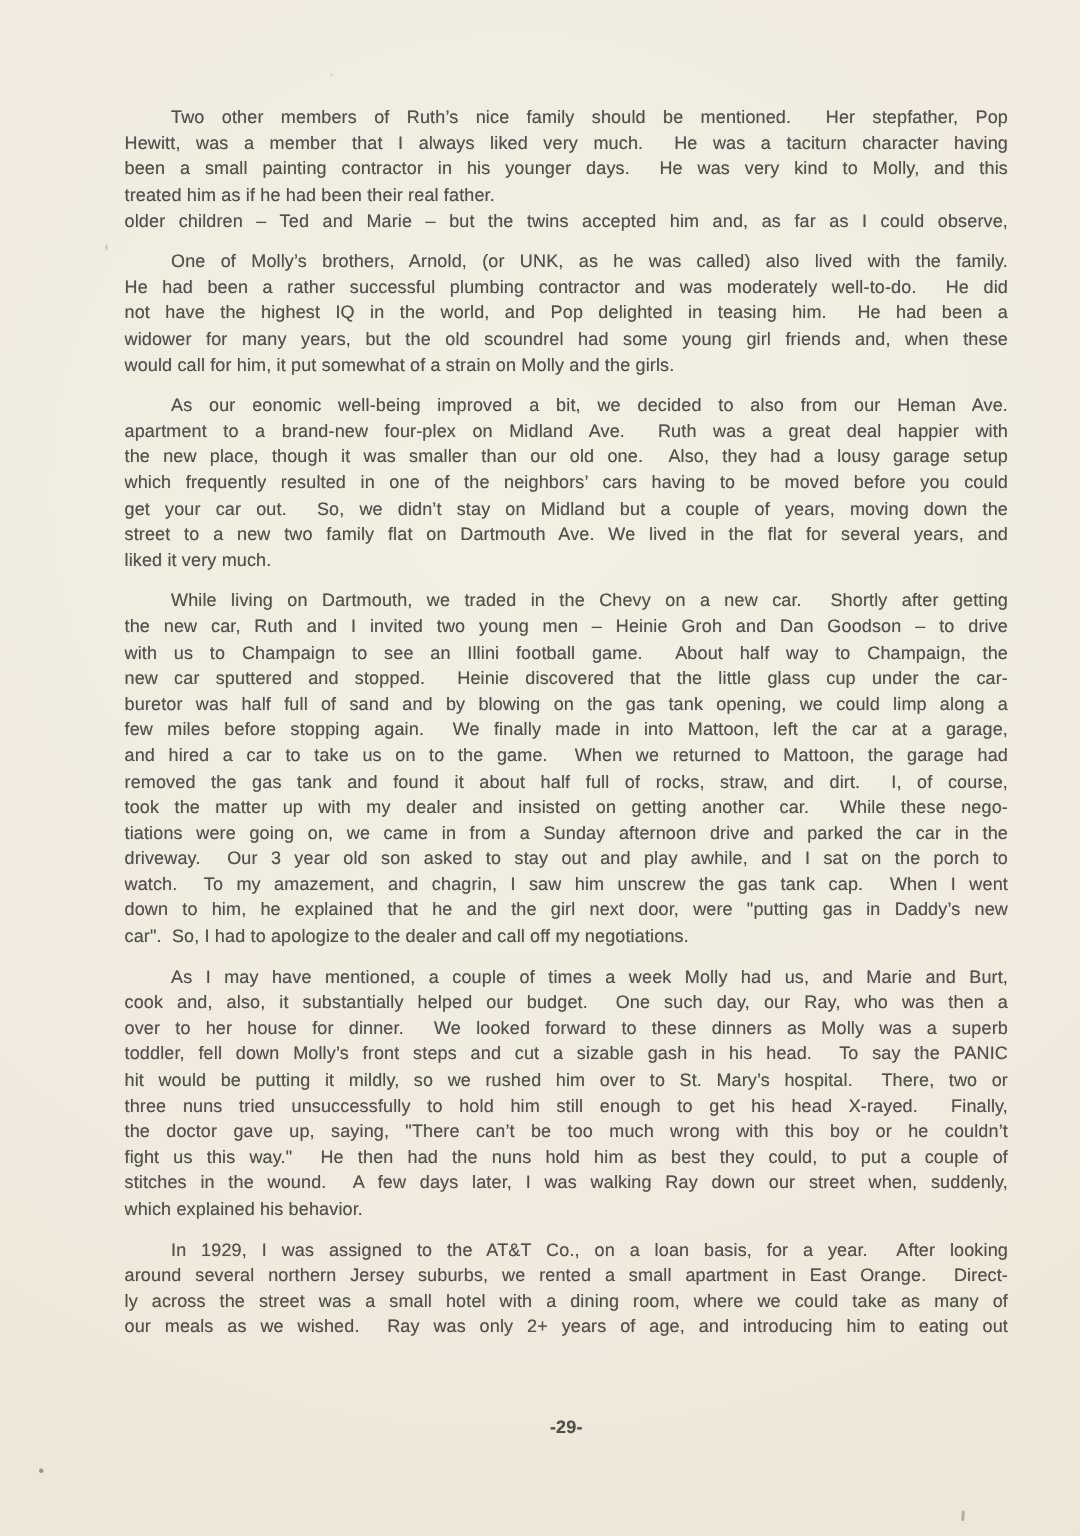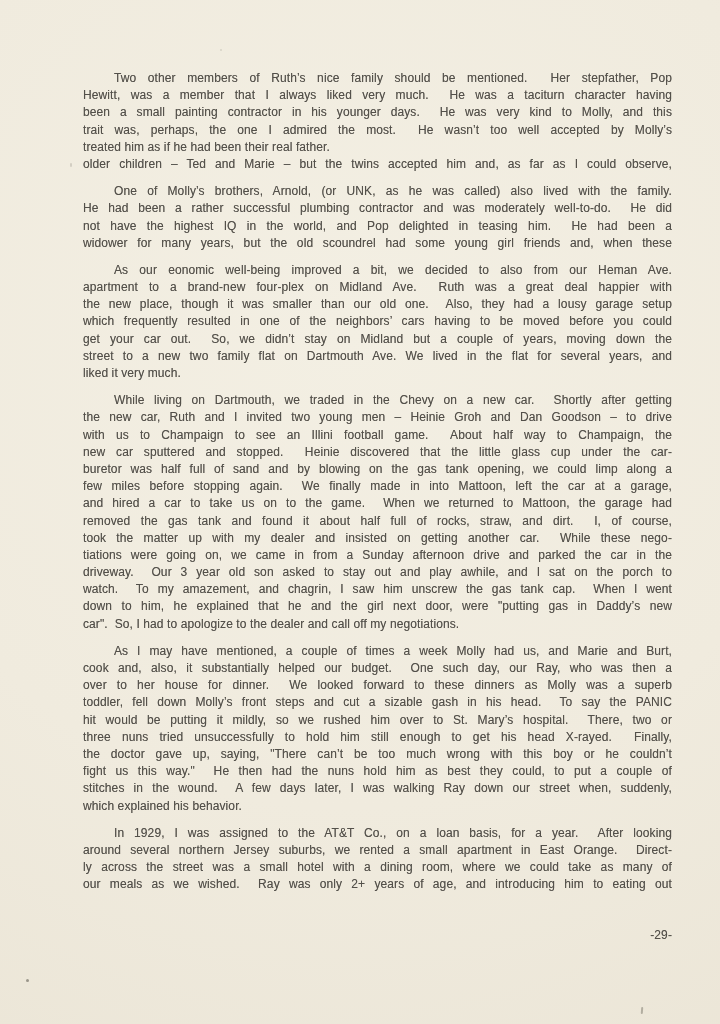--- a/index.html
+++ b/index.html
@@ -37,24 +37,25 @@
   .line::after {
     content: "";
     display: inline-block;
     width: 100%;
     height: 0;
   }
   .line.first { text-indent: 31px; }
   .line.last { text-align: left; }
   .line.last::after { content: none; }
   .footer {
-    margin-top: 34px;
-    text-align: right;
+    margin-top: 50px;
+    text-align: center;
     height: 17.2px;
     line-height: 17.2px;
+    font-weight: bold;
   }
   .bottom-edge {
     position: absolute;
     left: 0;
     bottom: 0;
     width: 720px;
     height: 9px;
     background: linear-gradient(to bottom,
       #ece7da 0%, #ddดad0 30%, #d9d6ca 38%, #b4b6ac 72%, #c7c9be 100%);
   }
@@ -70,29 +71,29 @@
 </style>
 </head>
 <body>
 
 <div class="scan">
   <div class="page-body">
       <div class="paragraph">
         <div class="line first">Two other members of Ruth’s nice family should be mentioned.&nbsp; Her stepfather, Pop</div>
         <div class="line">Hewitt, was a member that I always liked very much.&nbsp; He was a taciturn character having</div>
         <div class="line">been a small painting contractor in his younger days.&nbsp; He was very kind to Molly, and this</div>
-        <div class="line">trait was, perhaps, the one I admired the most.&nbsp; He wasn’t too well accepted by Molly’s</div>
         <div class="line last">treated him as if he had been their real father.</div>
         <div class="line">older children – Ted and Marie – but the twins accepted him and, as far as I could observe,</div>
       </div>
       <div class="paragraph">
         <div class="line first">One of Molly’s brothers, Arnold, (or UNK, as he was called) also lived with the family.</div>
         <div class="line">He had been a rather successful plumbing contractor and was moderately well-to-do.&nbsp; He did</div>
         <div class="line">not have the highest IQ in the world, and Pop delighted in teasing him.&nbsp; He had been a</div>
         <div class="line">widower for many years, but the old scoundrel had some young girl friends and, when these</div>
+        <div class="line last">would call for him, it put somewhat of a strain on Molly and the girls.</div>
       </div>
       <div class="paragraph">
         <div class="line first">As our eonomic well-being improved a bit, we decided to also from our Heman Ave.</div>
         <div class="line">apartment to a brand-new four-plex on Midland Ave.&nbsp; Ruth was a great deal happier with</div>
         <div class="line">the new place, though it was smaller than our old one.&nbsp; Also, they had a lousy garage setup</div>
         <div class="line">which frequently resulted in one of the neighbors’ cars having to be moved before you could</div>
         <div class="line">get your car out.&nbsp; So, we didn’t stay on Midland but a couple of years, moving down the</div>
         <div class="line">street to a new two family flat on Dartmouth Ave. We lived in the flat for several years, and</div>
         <div class="line last">liked it very much.</div>
       </div>

